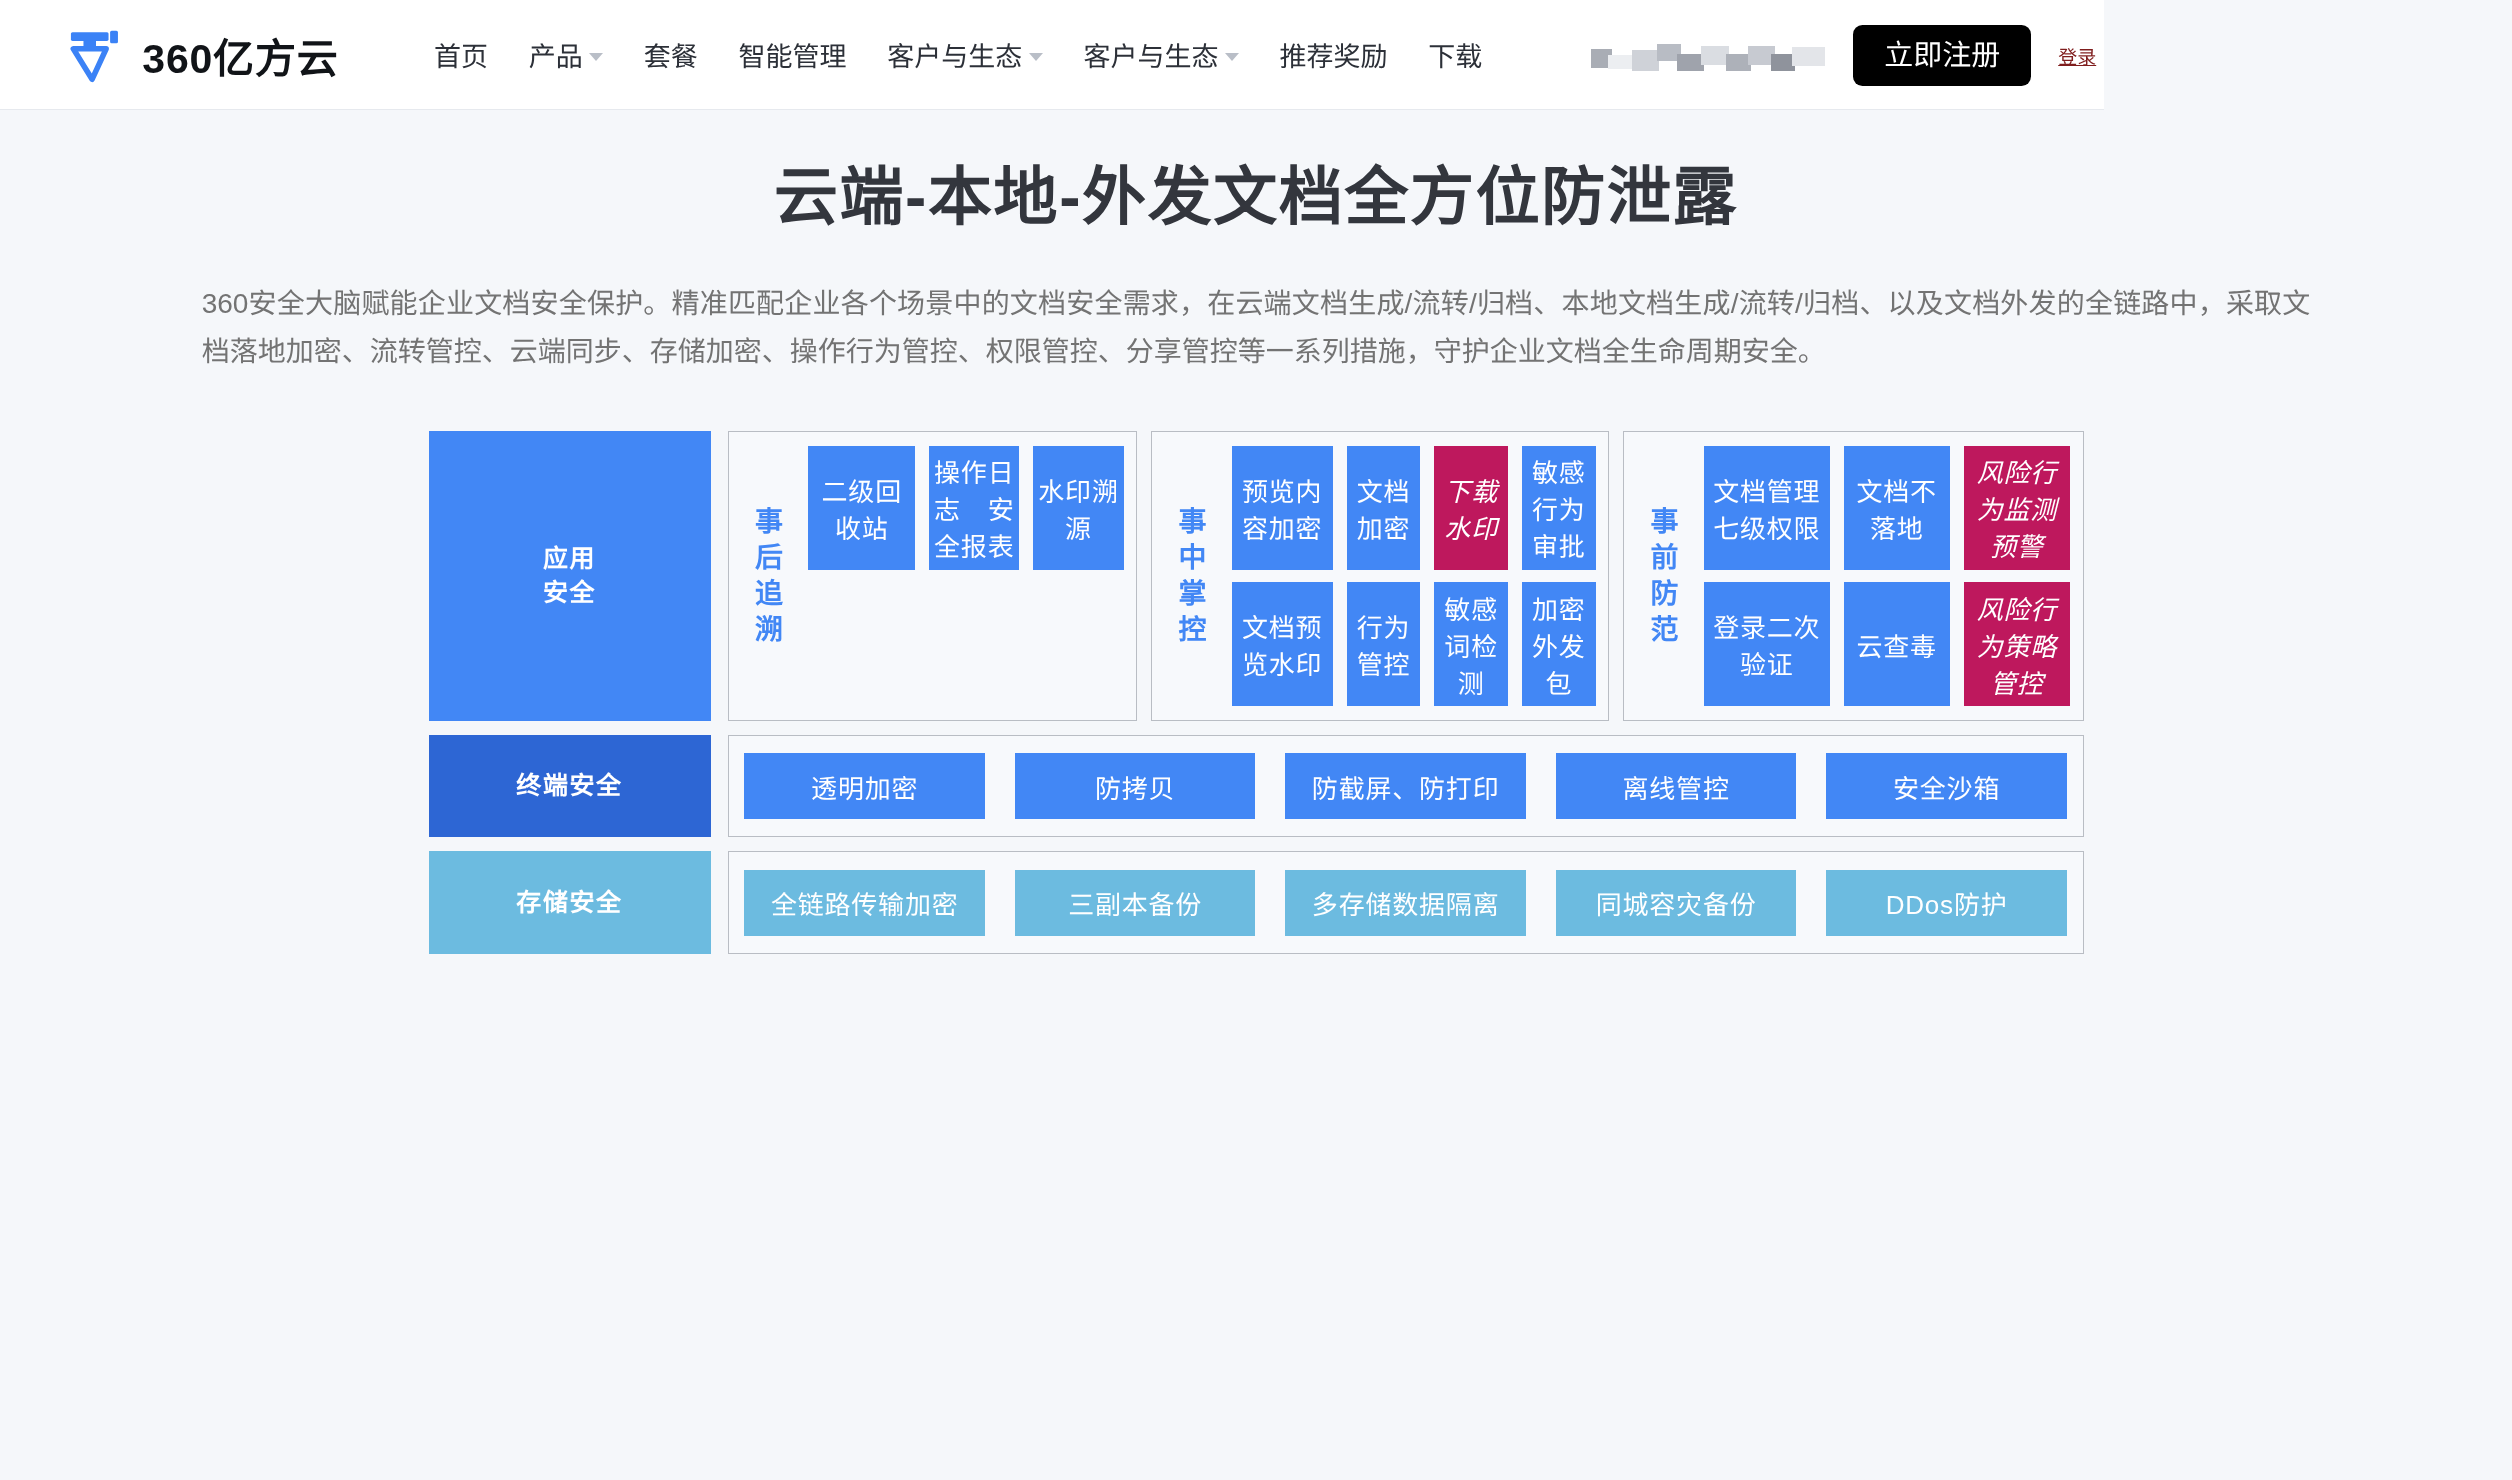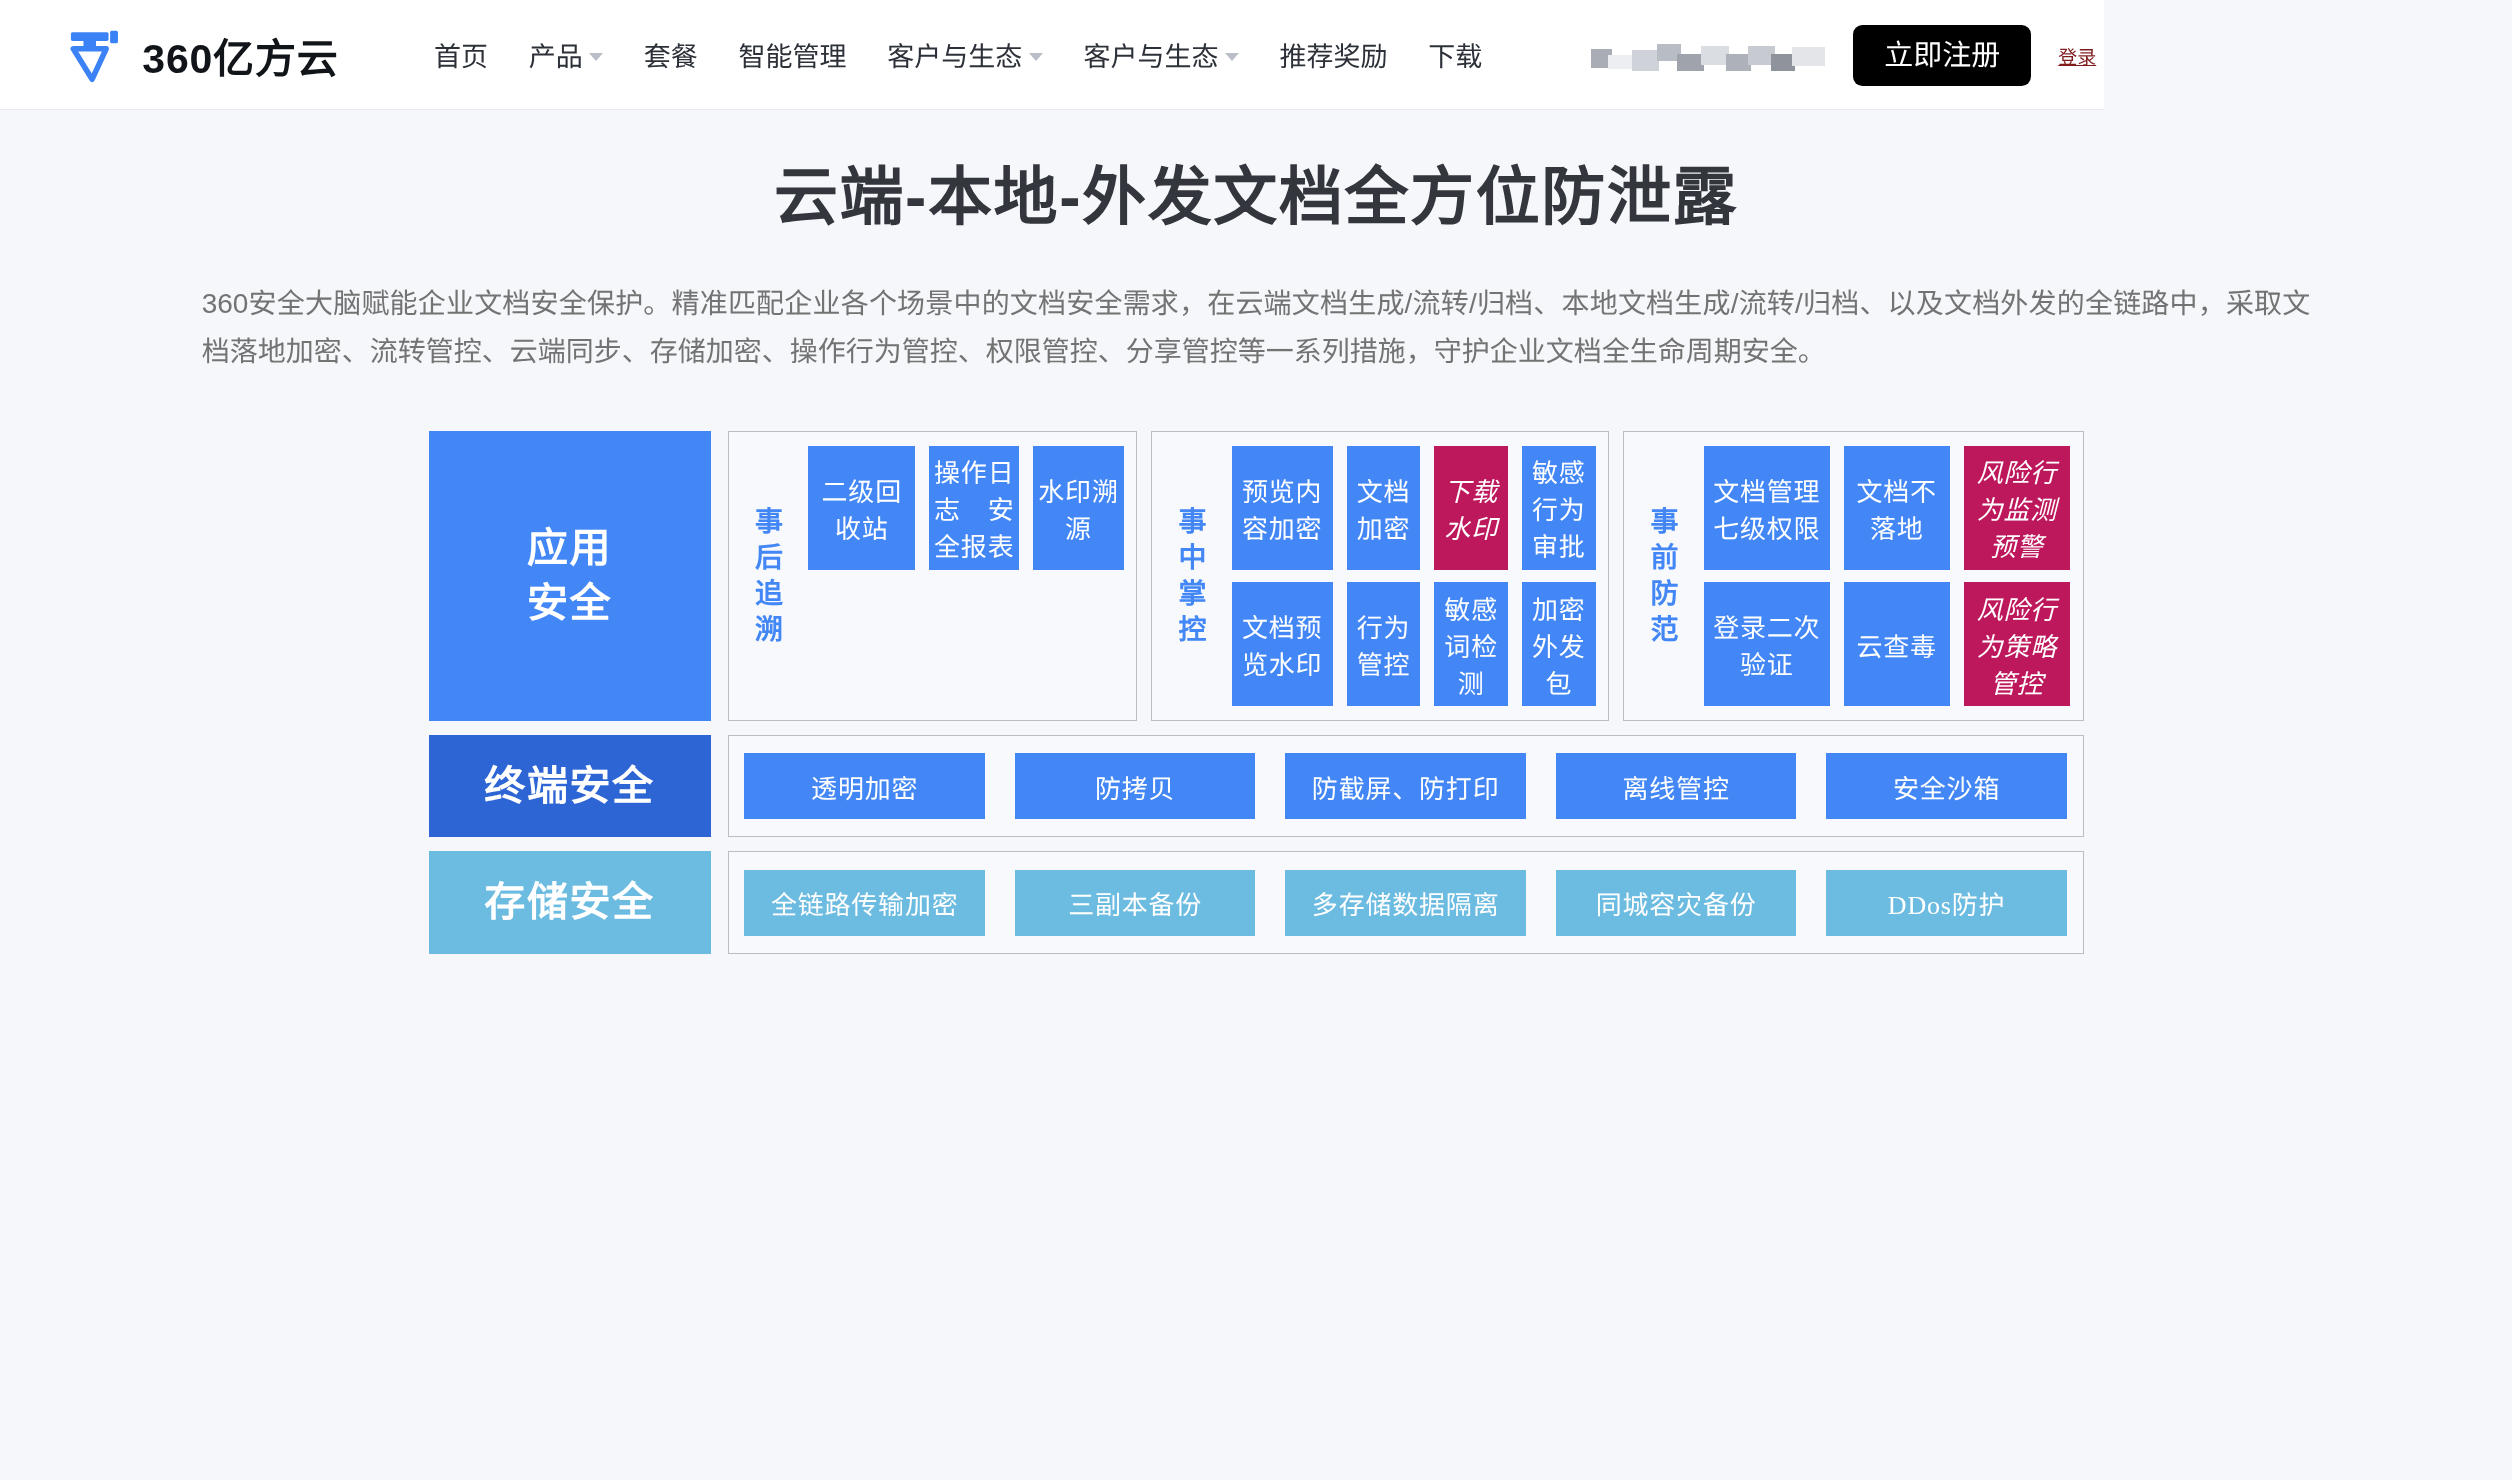--- a/index.html
+++ b/index.html
@@ -141,21 +141,21 @@
   }
 
   .arch-row { display: flex; gap: 17.3px; align-items: stretch; }
 
   .layer-label {
     flex: 0 0 282px;
     display: flex;
     align-items: center;
     justify-content: center;
     color: #ffffff;
-    font-size: 41px;
+    font-size: 25px;
     font-weight: 700;
     line-height: 1.35;
     text-align: center;
     letter-spacing: 1.6px;
   }
   .layer-app     { background: #4287f5; }
   .layer-term    { background: #2d66d4; }
   .layer-store   { background: #6cbbe0; }
 
   .layer-body { flex: 1 1 auto; display: flex; flex-direction: row; gap: 14px; }
@@ -210,21 +210,20 @@
   .w-norm  { flex: 1 1 0; }
 
   .flat-box {
     border: 1.6px solid #b9bdc4;
     background: #f7f9fc;
     flex: 1 1 auto;
     display: flex;
     align-items: center;
     padding: 17.3px 15.7px;
     gap: 30px;
-    font-family: Liberation Serif, serif;
   }
   .flat-box .tile { min-height: 66px; }
 </style>
 </head>
 <body>
 
 <header class="site-header">
 
   <div class="brand">
     <span>

